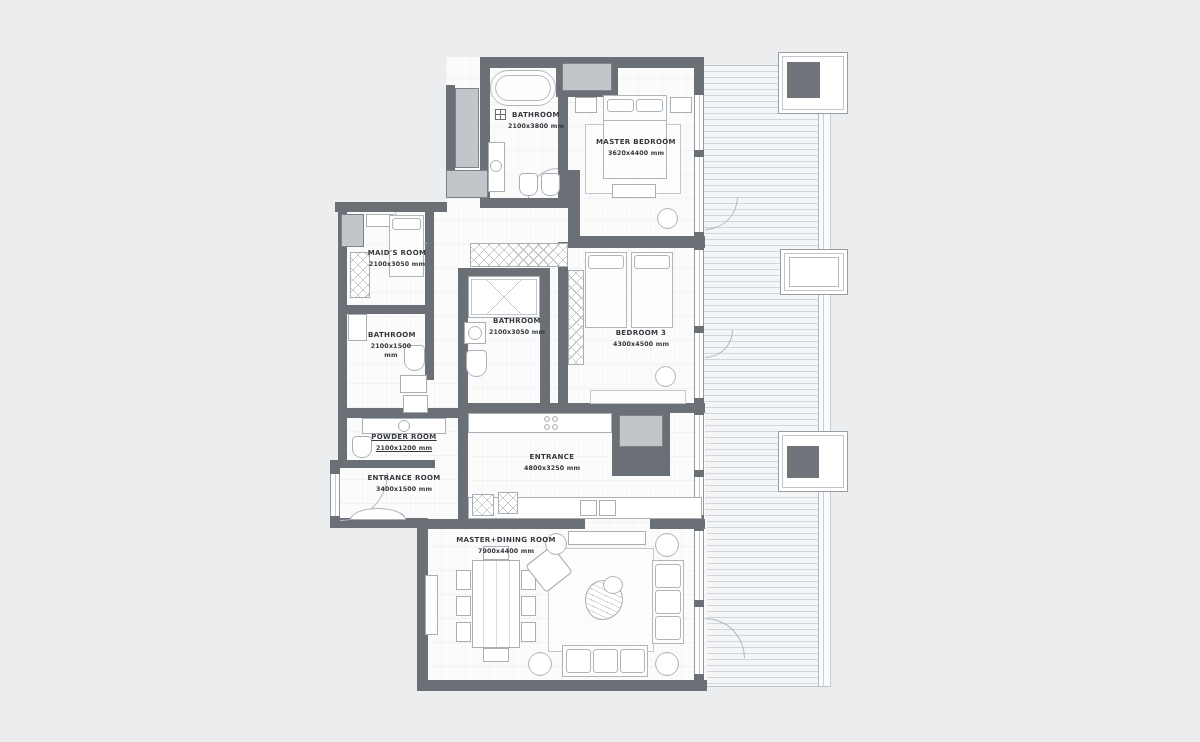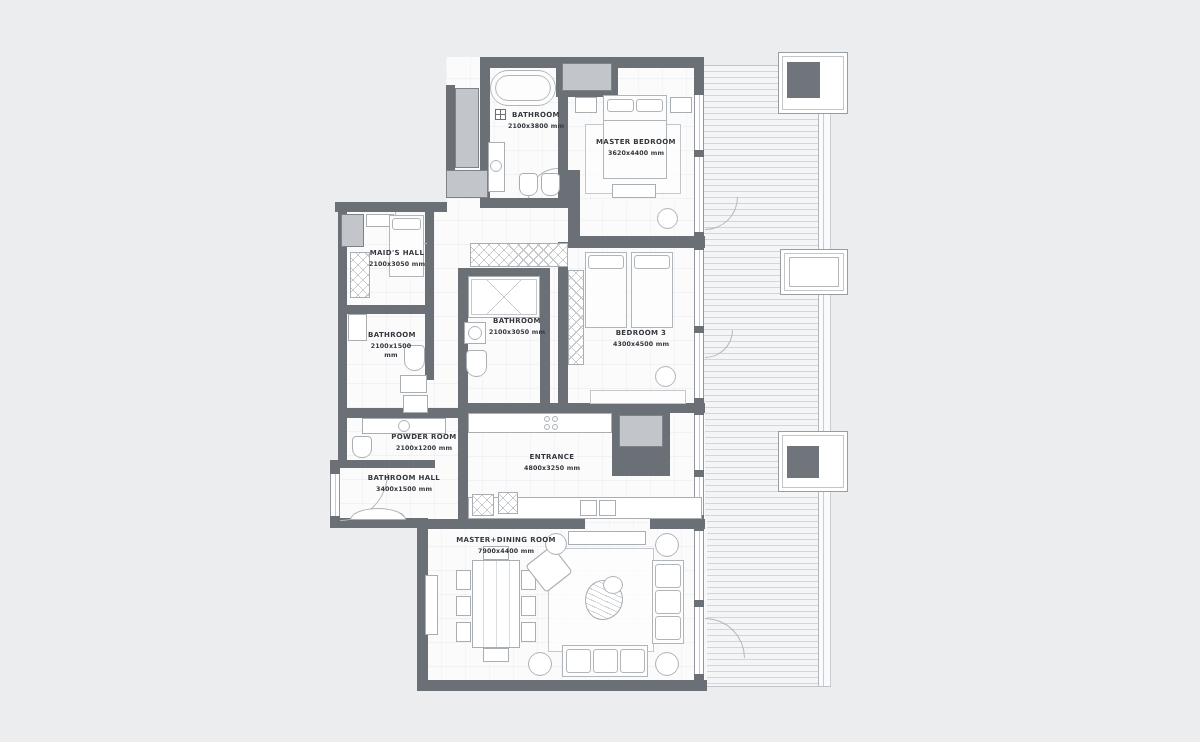--- a/index.html
+++ b/index.html
@@ -207,41 +207,41 @@
 
   <div class="lbl" style="left:536px;top:110px;">
     <div>BATHROOM</div>
     <div class="dims">2100x3800 mm</div>
   </div>
   <div class="lbl" style="left:636px;top:137px;">
     <div>MASTER BEDROOM</div>
     <div class="dims">3620x4400 mm</div>
   </div>
   <div class="lbl" style="left:397px;top:248px;">
-    <div>MAID'S HALL</div>
+    <div>MAID'S ROOM</div>
     <div class="dims">2100x3050 mm</div>
   </div>
   <div class="lbl" style="left:517px;top:316px;">
     <div>BATHROOM</div>
     <div class="dims">2100x3050 mm</div>
   </div>
   <div class="lbl" style="left:641px;top:328px;">
     <div>BEDROOM 3</div>
     <div class="dims">4300x4500 mm</div>
   </div>
   <div class="lbl wrap" style="left:391px;top:330px;">
     <div>BATHROOM</div>
     <div class="dims">2100x1500 mm</div>
   </div>
-  <div class="lbl" style="left:424px;top:432px;">
+  <div class="lbl" style="left:404px;top:432px;text-decoration:underline;">
     <div>POWDER ROOM</div>
     <div class="dims">2100x1200 mm</div>
   </div>
   <div class="lbl" style="left:404px;top:473px;">
-    <div>BATHROOM HALL</div>
+    <div>ENTRANCE ROOM</div>
     <div class="dims">3400x1500 mm</div>
   </div>
   <div class="lbl" style="left:552px;top:452px;">
     <div>ENTRANCE</div>
     <div class="dims">4800x3250 mm</div>
   </div>
   <div class="lbl" style="left:506px;top:535px;">
     <div>MASTER+DINING ROOM</div>
     <div class="dims">7900x4400 mm</div>
   </div>

